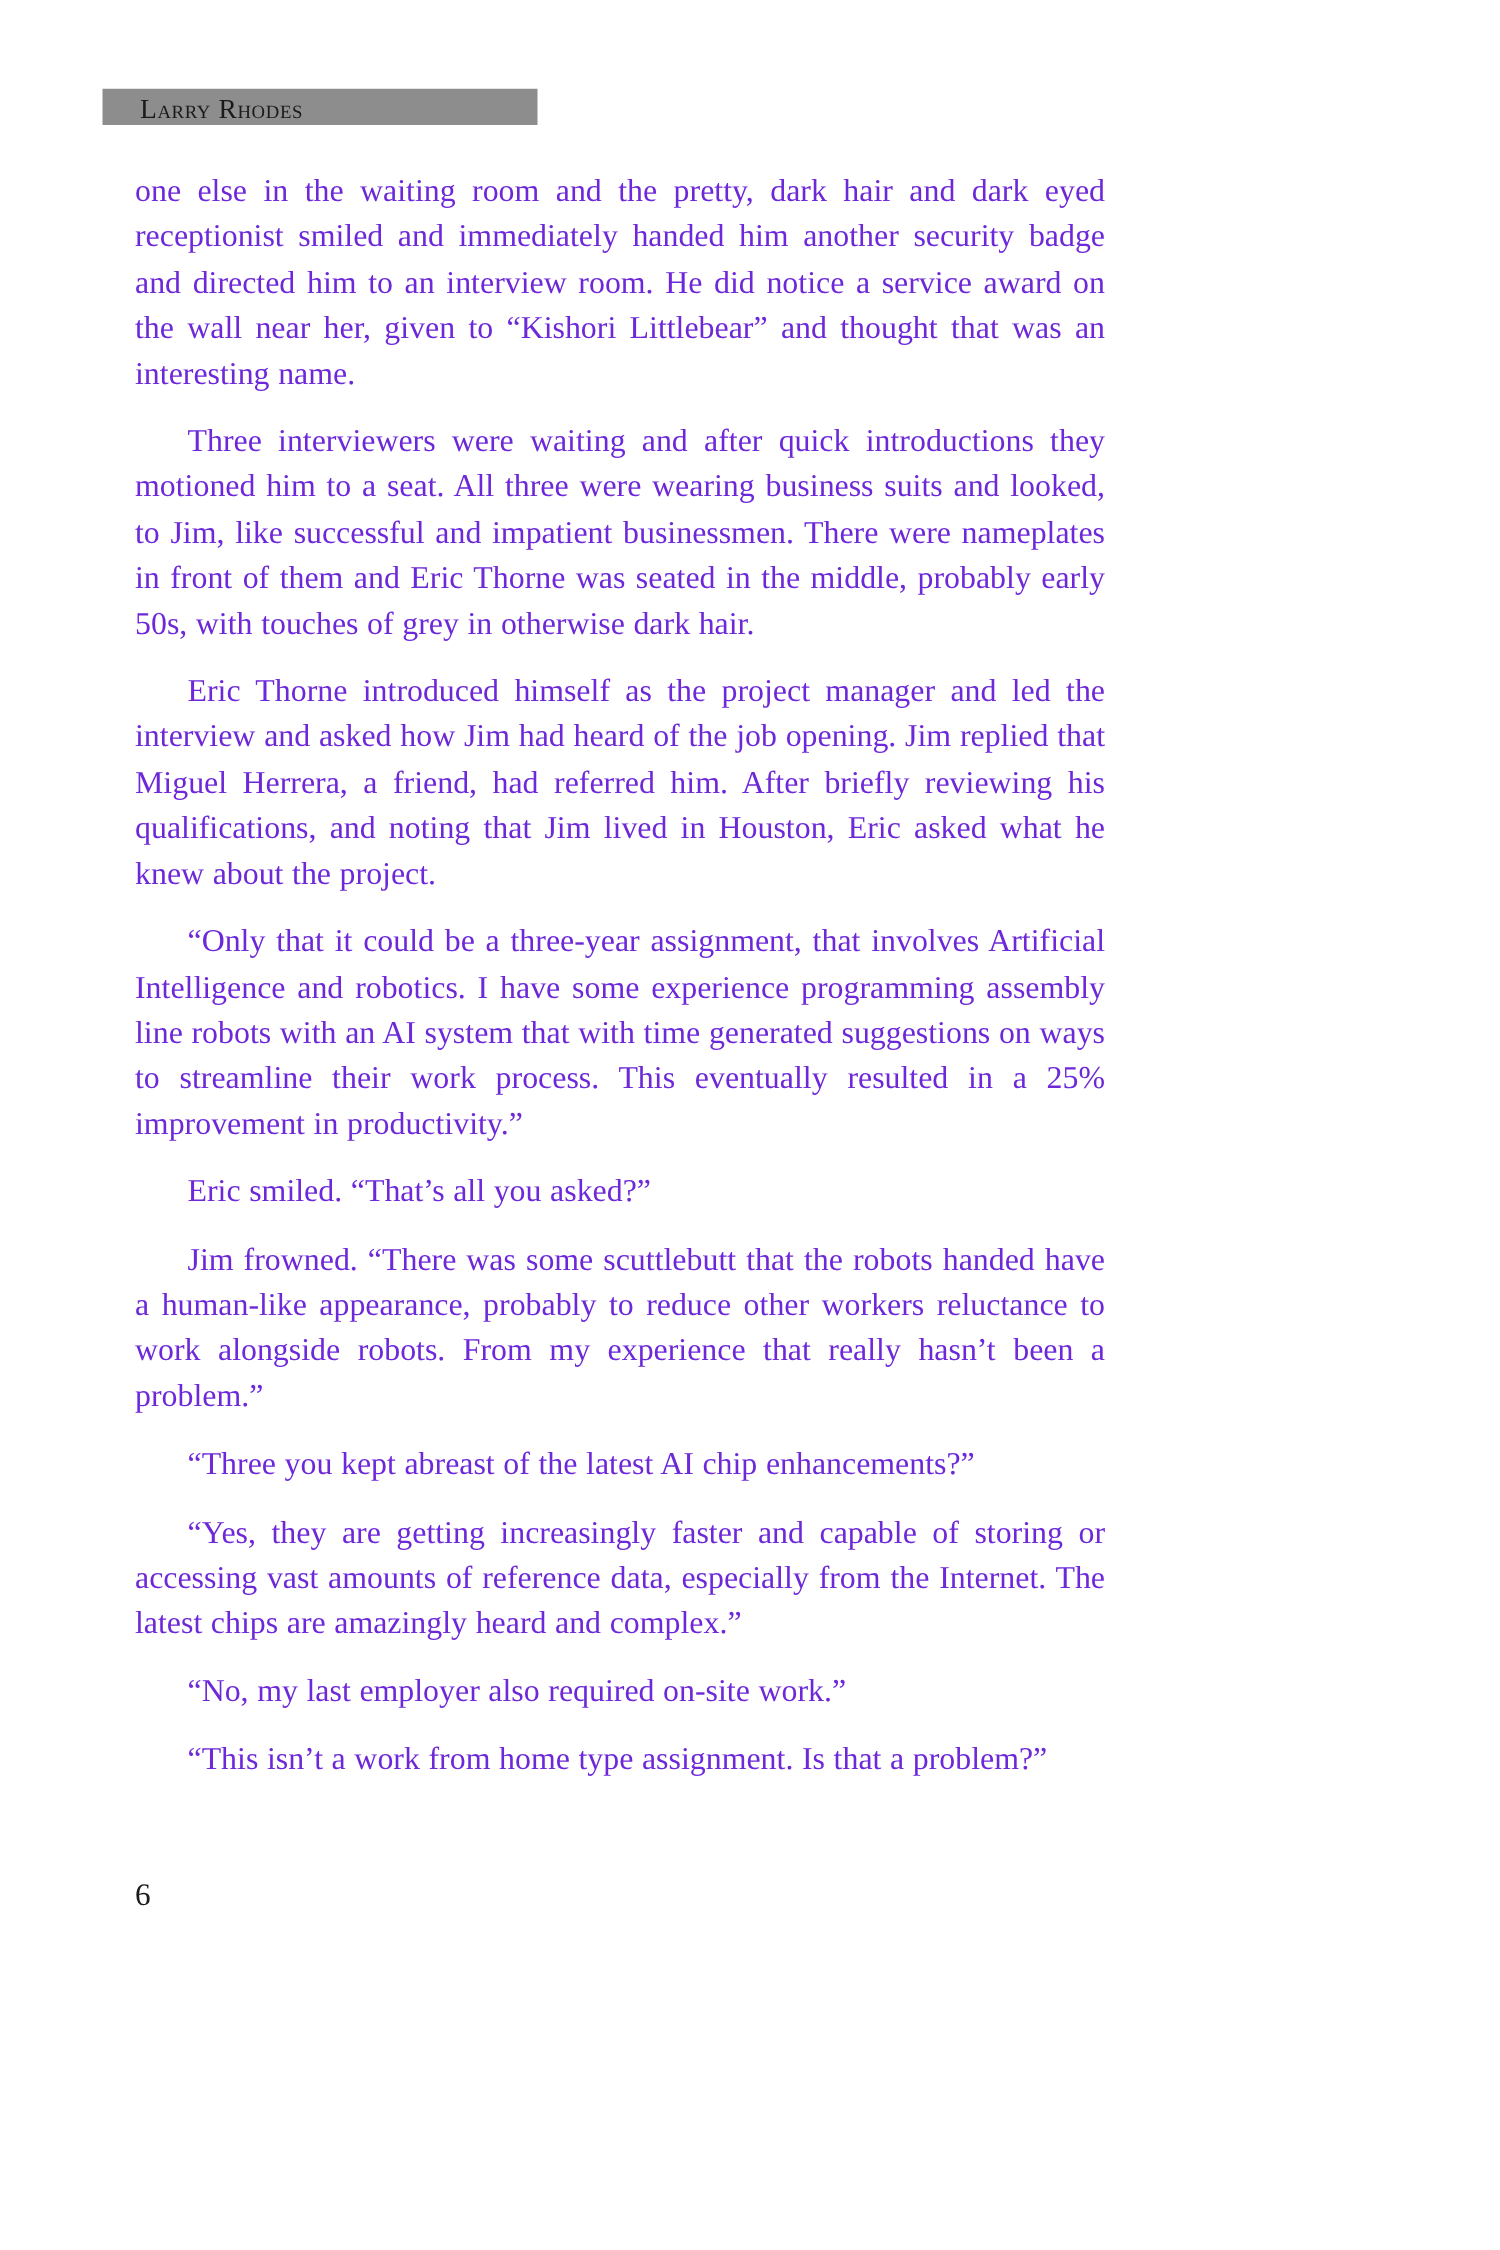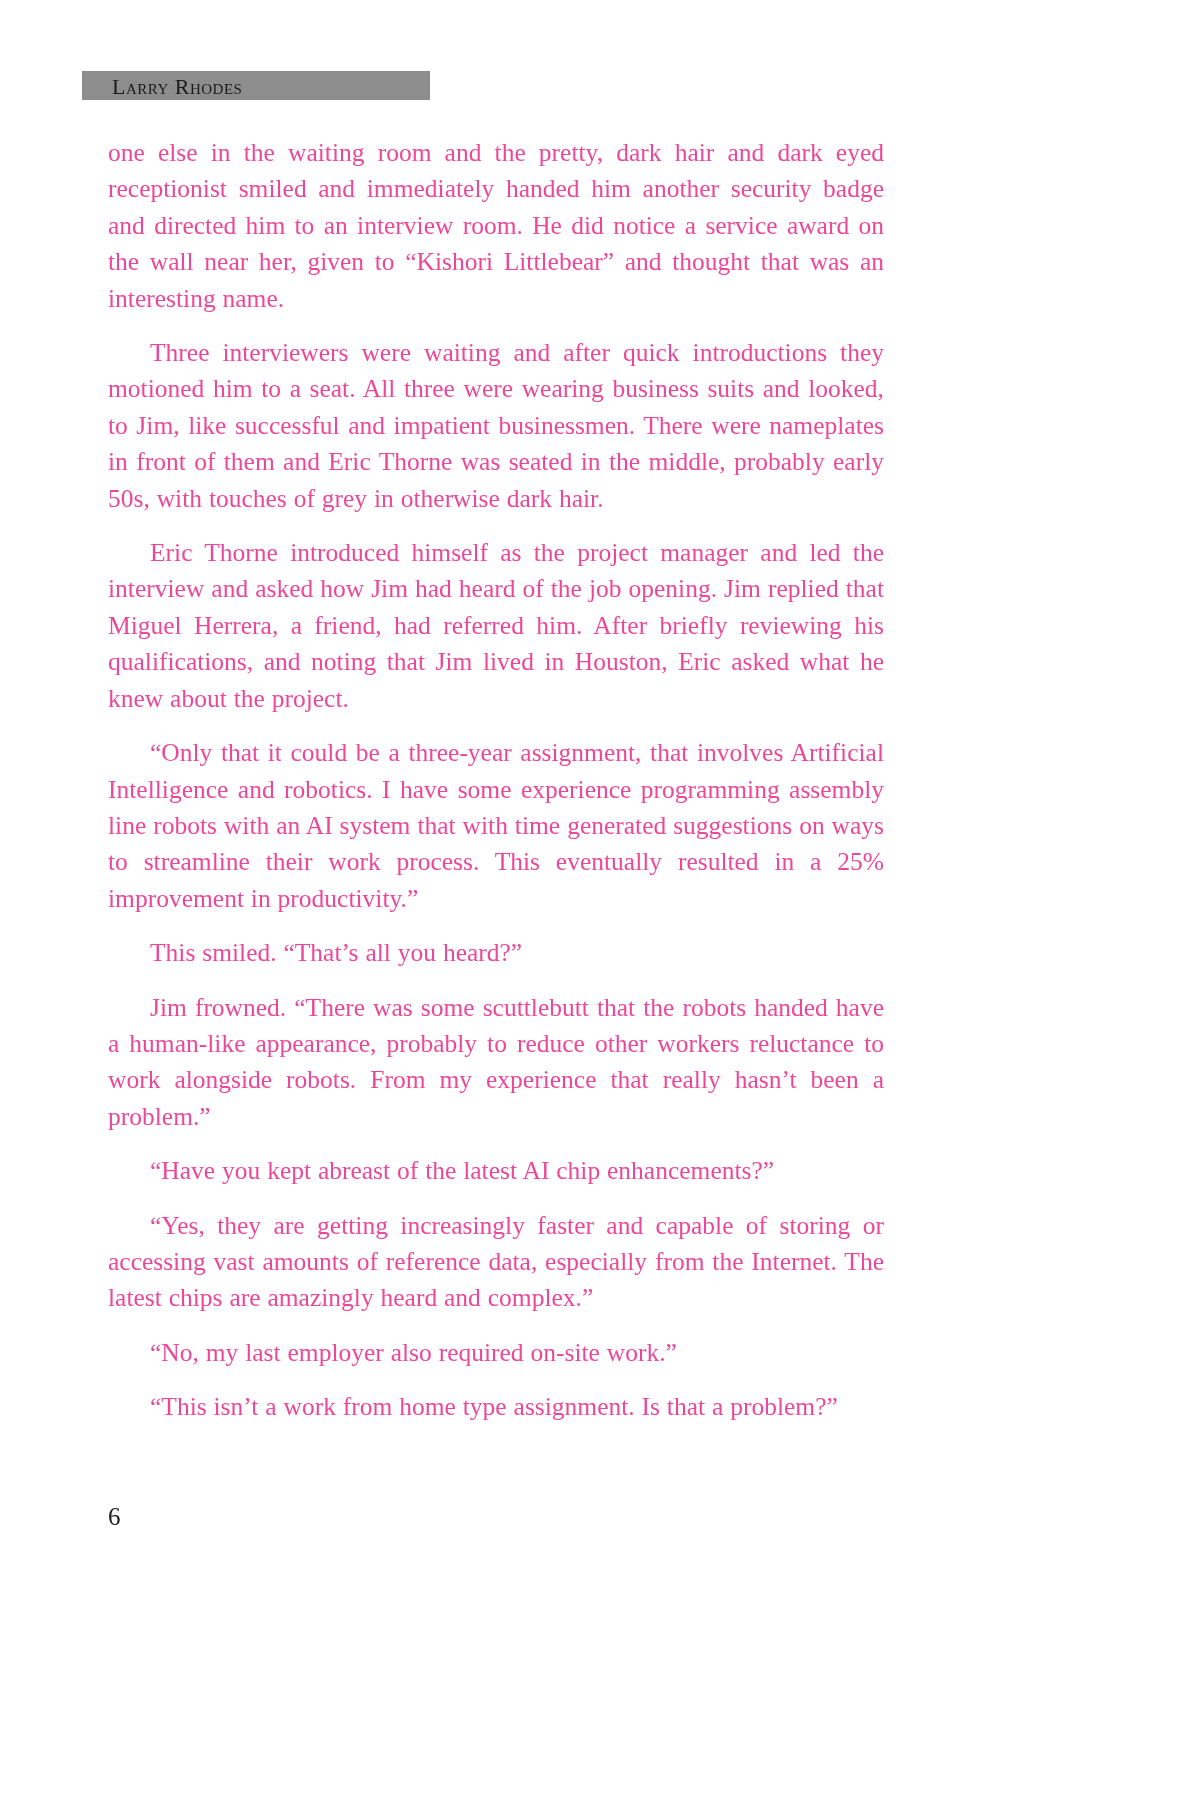--- a/index.html
+++ b/index.html
@@ -63,21 +63,21 @@
 
   p.para {
     margin: 0 10px 18px 0;
     font-size: 25.5px;
     line-height: 36.4px;
     text-align: justify;
     text-justify: inter-word;
     hyphens: none;
     -webkit-hyphens: none;
     word-spacing: 0.02em;
-    color: #ec4899;
+    color: #6d28d9;
   }
   p.para.indent {
     text-indent: 42px;
   }
   p.para.noindent {
     text-indent: 0;
   }
   
 
   
@@ -99,23 +99,23 @@
     <div class="running-header-inner">
       <span class="header-title">Larry Rhodes</span>
     </div>
   </div>
 
   <div class="text-block">
     <p class="para noindent">one else in the waiting room and the pretty, dark hair and dark eyed receptionist smiled and immediately handed him another security badge and directed him to an interview room. He did notice a service award on the wall near her, given to “Kishori Littlebear” and thought that was an interesting name.</p>
     <p class="para indent">Three interviewers were waiting and after quick introductions they motioned him to a seat. All three were wearing business suits and looked, to Jim, like successful and impatient businessmen. There were nameplates in front of them and Eric Thorne was seated in the middle, probably early 50s, with touches of grey in otherwise dark hair.</p>
     <p class="para indent">Eric Thorne introduced himself as the project manager and led the interview and asked how Jim had heard of the job opening. Jim replied that Miguel Herrera, a friend, had referred him. After briefly reviewing his qualifications, and noting that Jim lived in Houston, Eric asked what he knew about the project.</p>
     <p class="para indent">“Only that it could be a three-year assignment, that involves Artificial Intelligence and robotics. I have some experience programming assembly line robots with an AI system that with time generated suggestions on ways to streamline their work process. This eventually resulted in a 25% improvement in productivity.”</p>
-    <p class="para indent">This smiled. “That’s all you heard?”</p>
+    <p class="para indent">Eric smiled. “That’s all you asked?”</p>
     <p class="para indent">Jim frowned. “There was some scuttlebutt that the robots handed have a human-like appearance, probably to reduce other workers reluctance to work alongside robots. From my experience that really hasn’t been a problem.”</p>
-    <p class="para indent">“Have you kept abreast of the latest AI chip enhancements?”</p>
+    <p class="para indent">“Three you kept abreast of the latest AI chip enhancements?”</p>
     <p class="para indent">“Yes, they are getting increasingly faster and capable of storing or accessing vast amounts of reference data, especially from the Internet. The latest chips are amazingly heard and complex.”</p>
     <p class="para indent">“No, my last employer also required on-site work.”</p>
     <p class="para indent">“This isn’t a work from home type assignment. Is that a problem?”</p>
   </div>
 
   <div class="folio">6</div>
 
 </div>
 
 </body></html>

